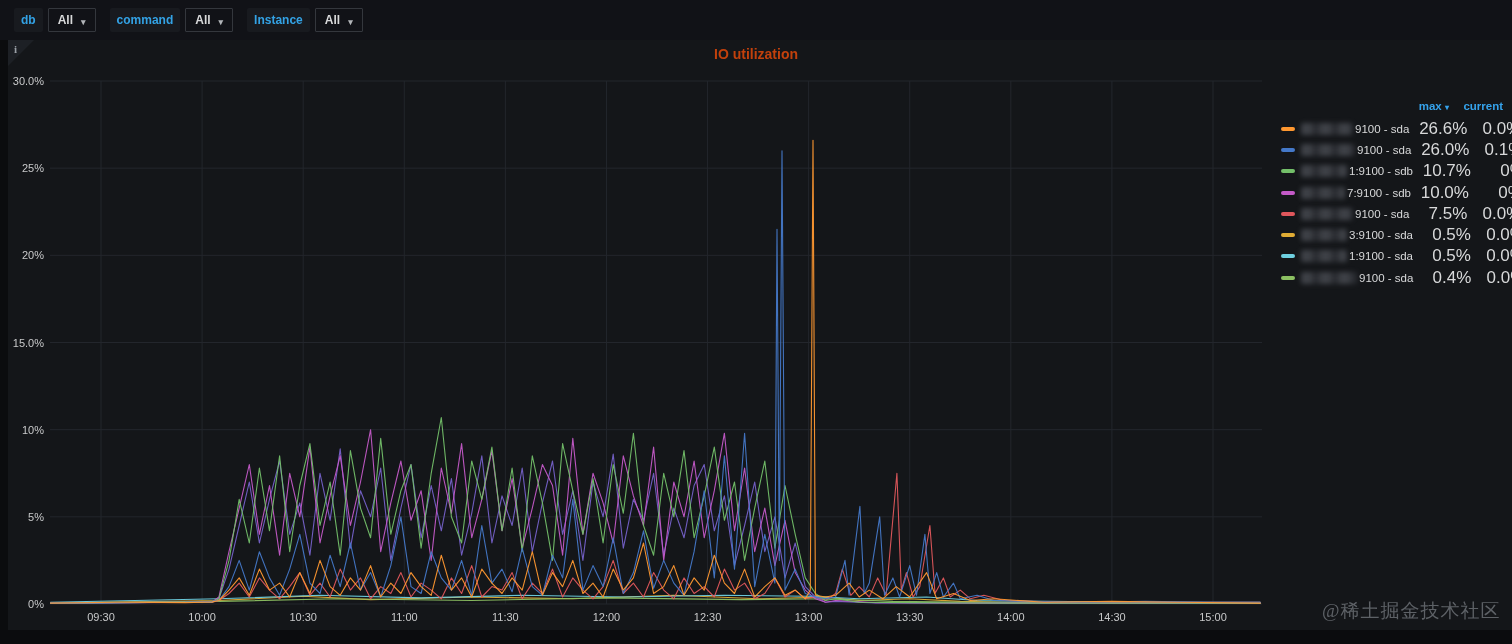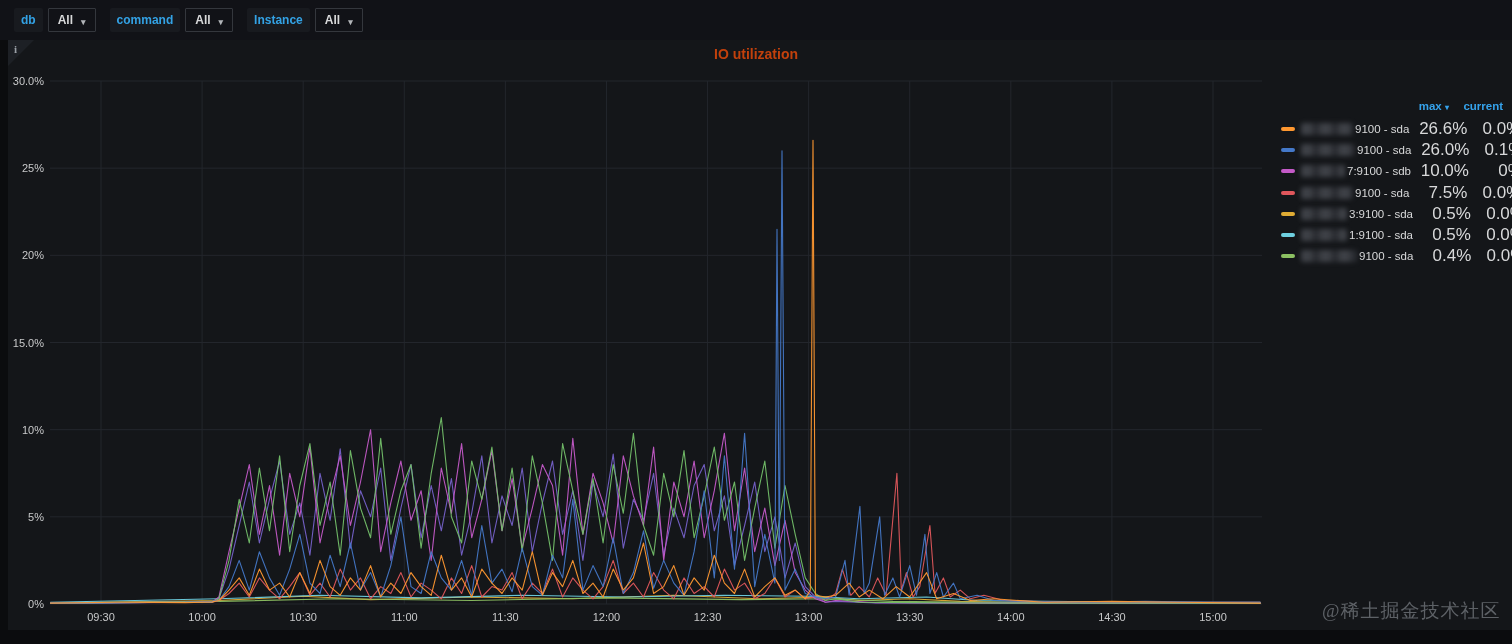--- a/index.html
+++ b/index.html
@@ -153,20 +153,29 @@
         <div class="legend-row">
           <span class="swatch" style="background: rgb(68, 120, 200);"></span>
           <span class="series-name">
             <span class="blur-block" style="width: 54px;"></span>
             <span>9100 - sda</span>
           </span>
           <span class="val-max">26.0%</span>
           <span class="val-cur">0.1%</span>
         </div>
         <div class="legend-row">
+          <span class="swatch" style="background: rgb(115, 191, 105);"></span>
+          <span class="series-name">
+            <span class="blur-block" style="width: 46px;"></span>
+            <span>1:9100 - sdb</span>
+          </span>
+          <span class="val-max">10.7%</span>
+          <span class="val-cur">0%</span>
+        </div>
+        <div class="legend-row">
           <span class="swatch" style="background: rgb(196, 90, 200);"></span>
           <span class="series-name">
             <span class="blur-block" style="width: 44px;"></span>
             <span>7:9100 - sdb</span>
           </span>
           <span class="val-max">10.0%</span>
           <span class="val-cur">0%</span>
         </div>
         <div class="legend-row">
           <span class="swatch" style="background: rgb(224, 87, 92);"></span>

